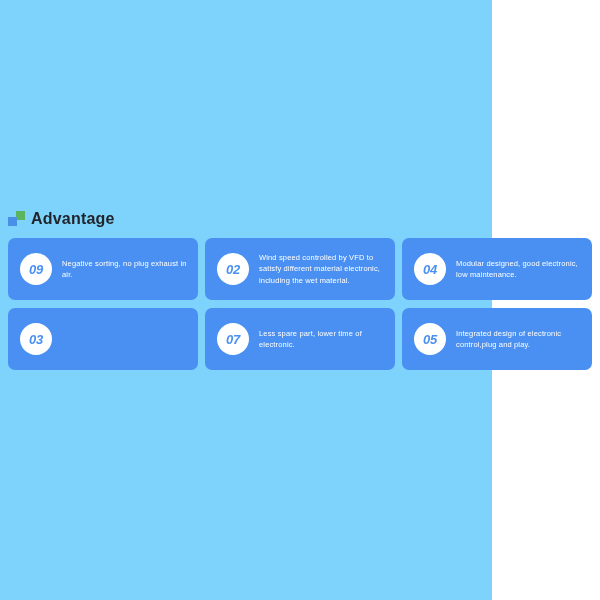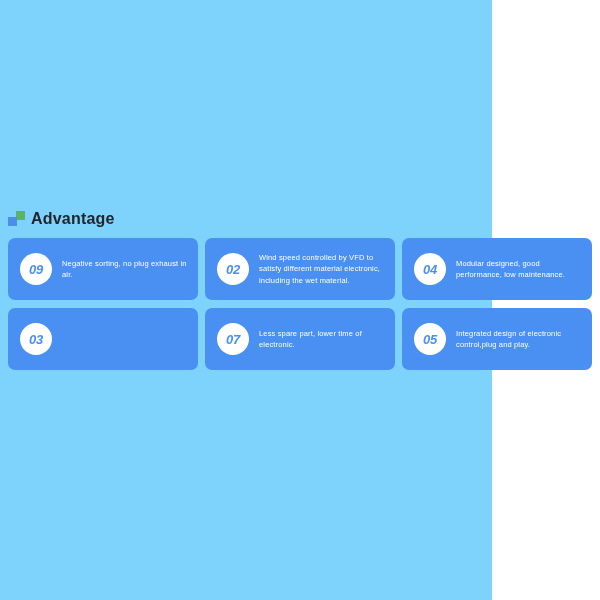--- a/index.html
+++ b/index.html
@@ -124,21 +124,21 @@
       <span class="card-text">Negative sorting, no plug exhaust in air.</span>
     </div>
 
     <div class="card">
       <span class="badge">02</span>
       <span class="card-text">Wind speed controlled by VFD to satisfy different material electronic, including the wet material.</span>
     </div>
 
     <div class="card">
       <span class="badge">04</span>
-      <span class="card-text">Modular designed, good performance, low maintenance.</span>
+      <span class="card-text">Modular designed, good electronic, low maintenance.</span>
     </div>
 
     <div class="card row-2">
       <span class="badge">03</span>
     </div>
 
     <div class="card row-2">
       <span class="badge">07</span>
       <span class="card-text">Less spare part, lower time of electronic.</span>
     </div>

